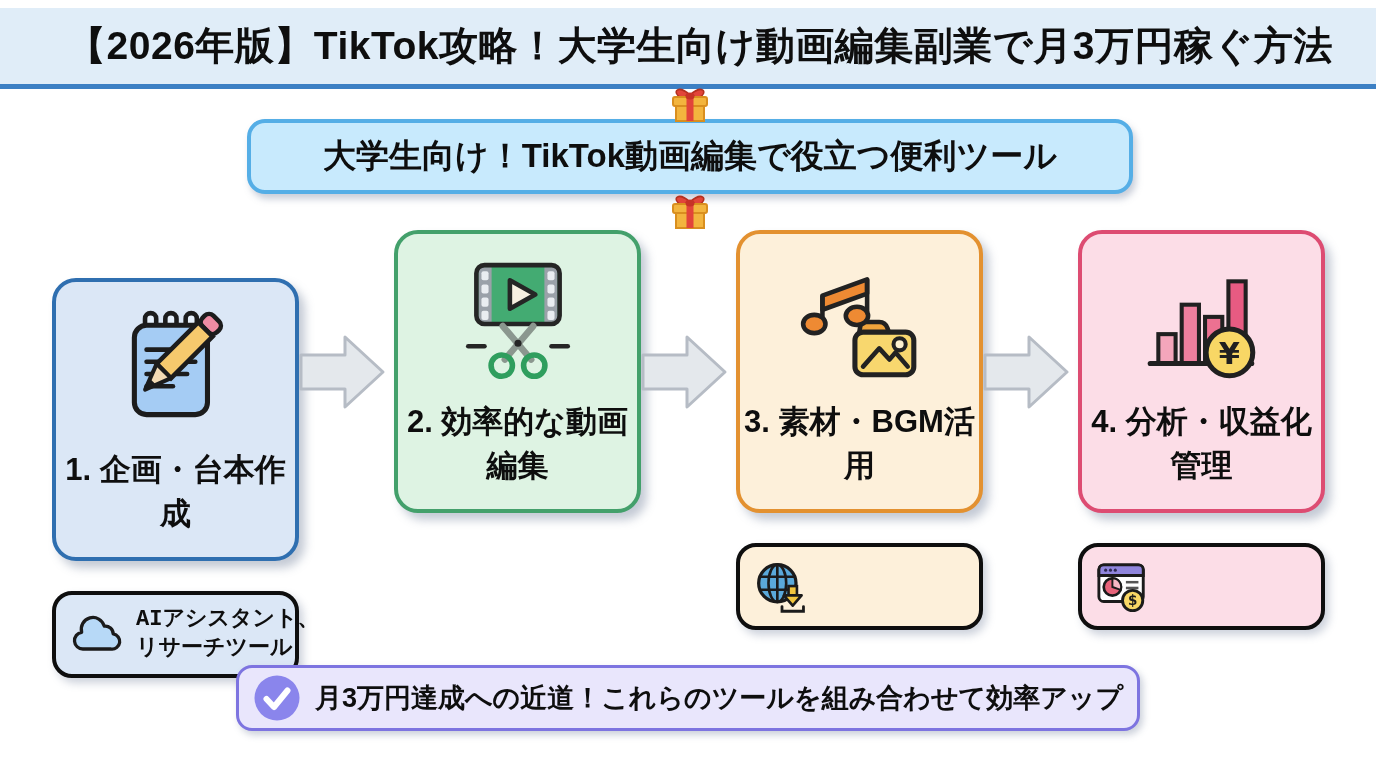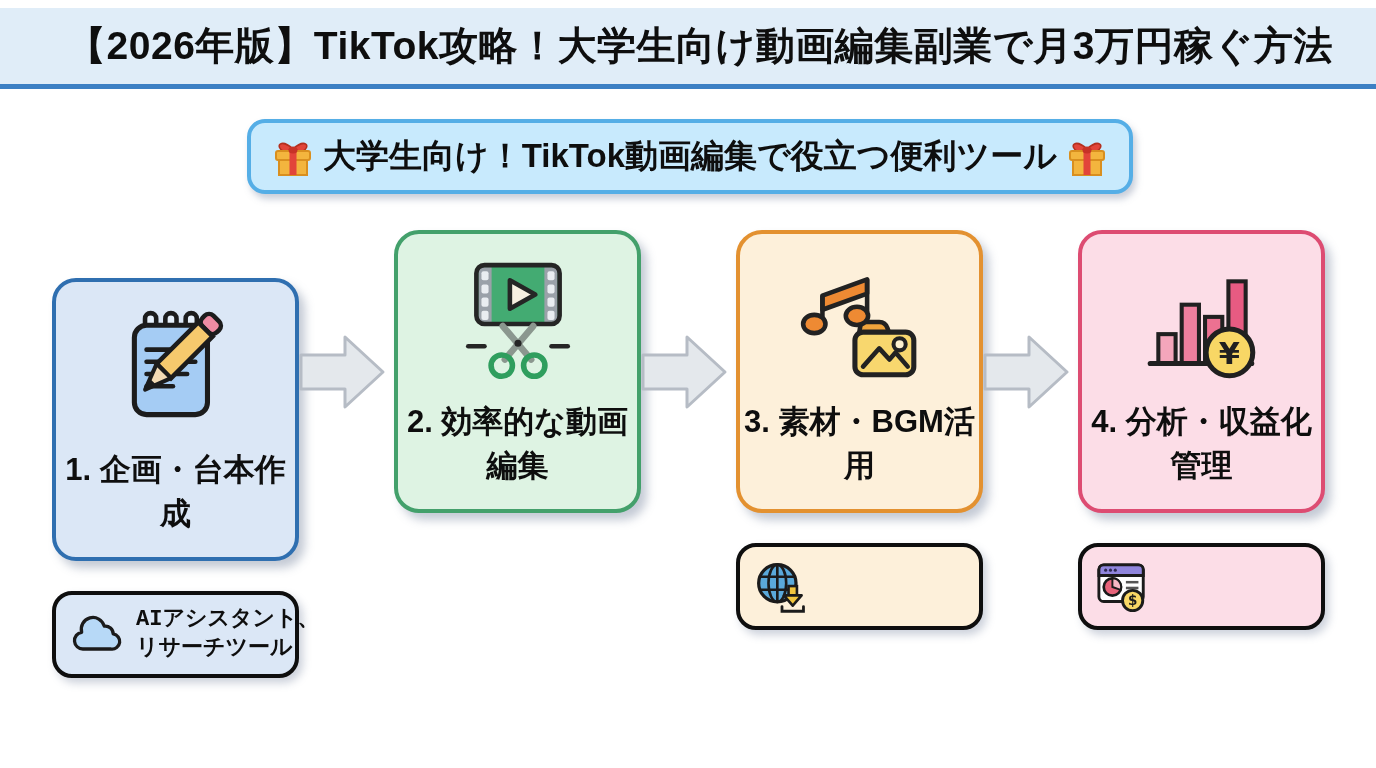--- a/index.html
+++ b/index.html
@@ -13,33 +13,34 @@
     background:#e0edf8;border-bottom:5px solid #3c80c4;
     display:flex;align-items:center;justify-content:center;
   }
   .header-title{font-size:39px;font-weight:bold;letter-spacing:.5px;white-space:nowrap;margin-left:24px;}
   
   .subbanner{
     position:absolute;left:247px;top:119px;width:886px;height:75px;box-sizing:border-box;
     background:#c8eafd;border:4px solid #55aee6;border-radius:18px;
     display:flex;align-items:center;justify-content:center;gap:10px;
     box-shadow:3px 5px 7px rgba(100,115,145,.35);
+    flex-direction:column;
   }
   .subbanner-title{font-size:33px;font-weight:bold;white-space:nowrap;}
   
   .step-card{
     position:absolute;top:230px;width:247px;height:283px;box-sizing:border-box;
     border-radius:24px;border:4px solid;display:flex;flex-direction:column;align-items:center;
     padding-top:20px;box-shadow:6px 7px 10px rgba(100,115,145,.38);
   }
   .step-card .icon-box{height:142px;display:flex;align-items:center;justify-content:center;}
   .step-label{font-size:31px;font-weight:bold;text-align:center;line-height:1.42;white-space:pre;margin-top:4px;}
   .c1{background:#dbe7f6;border-color:#2f6fb0;margin-top:48px;}
-  .c2{background:#def3e3;border-color:#43a06b;border-radius:25px;}
-  .c3{background:#fdf0da;border-color:#e39130;border-radius:26px;}
+  .c2{background:#def3e3;border-color:#43a06b;}
+  .c3{background:#fdf0da;border-color:#e39130;}
   .c4{background:#fcdde7;border-color:#dd4c72;}
   .pos1{left:52px;} .pos2{left:394px;} .pos3{left:736px;} .pos4{left:1078px;}
   
   .flow-arrow{position:absolute;top:333px;width:88px;height:78px;}
   .ar1{left:299px;} .ar2{left:641px;} .ar3{left:983px;}
   
   .tool-card{
     position:absolute;top:543px;width:247px;height:87px;box-sizing:border-box;
     border-radius:20px;border:4px solid;display:flex;align-items:center;
     padding:0 8px 0 14px;gap:10px;box-shadow:4px 5px 8px rgba(100,115,145,.33);
@@ -229,14 +230,23 @@
         <circle cx="17" cy="28" r="9" fill="#e8637a" stroke="#1b1b1b" stroke-width="2.8"></circle>
         <path d="M17,28 L17,19 A9,9 0 0 1 25.5,31 Z" fill="#f6b7c3" stroke="#1b1b1b" stroke-width="2"></path>
         <line x1="31" y1="23" x2="44" y2="23" stroke="#555555" stroke-width="2.6"></line>
         <line x1="31" y1="29" x2="44" y2="29" stroke="#555555" stroke-width="2.6"></line>
         <circle cx="38" cy="42" r="10.5" fill="#f8d765" stroke="#1b1b1b" stroke-width="3"></circle>
         <text x="38" y="47" text-anchor="middle" font-family="DejaVu Sans, sans-serif" font-size="14" font-weight="bold" fill="#1b1b1b">$</text>
       </svg>
     </span>
   </div>
 
+  <div class="footerbanner">
+    <span>
+      <svg width="48" height="48" viewBox="0 0 48 48">
+        <circle cx="24" cy="24" r="22.5" fill="#8a85ec"></circle>
+        <path d="M13.5,25 L21,33 L34.5,16.5" fill="none" stroke="#ffffff" stroke-width="6" stroke-linecap="round" stroke-linejoin="round"></path>
+      </svg>
+    </span>
+    <span class="footer-text">月3万円達成への近道！これらのツールを組み合わせて効率アップ</span>
+  </div>
 
 </div>
 
 </body></html>

